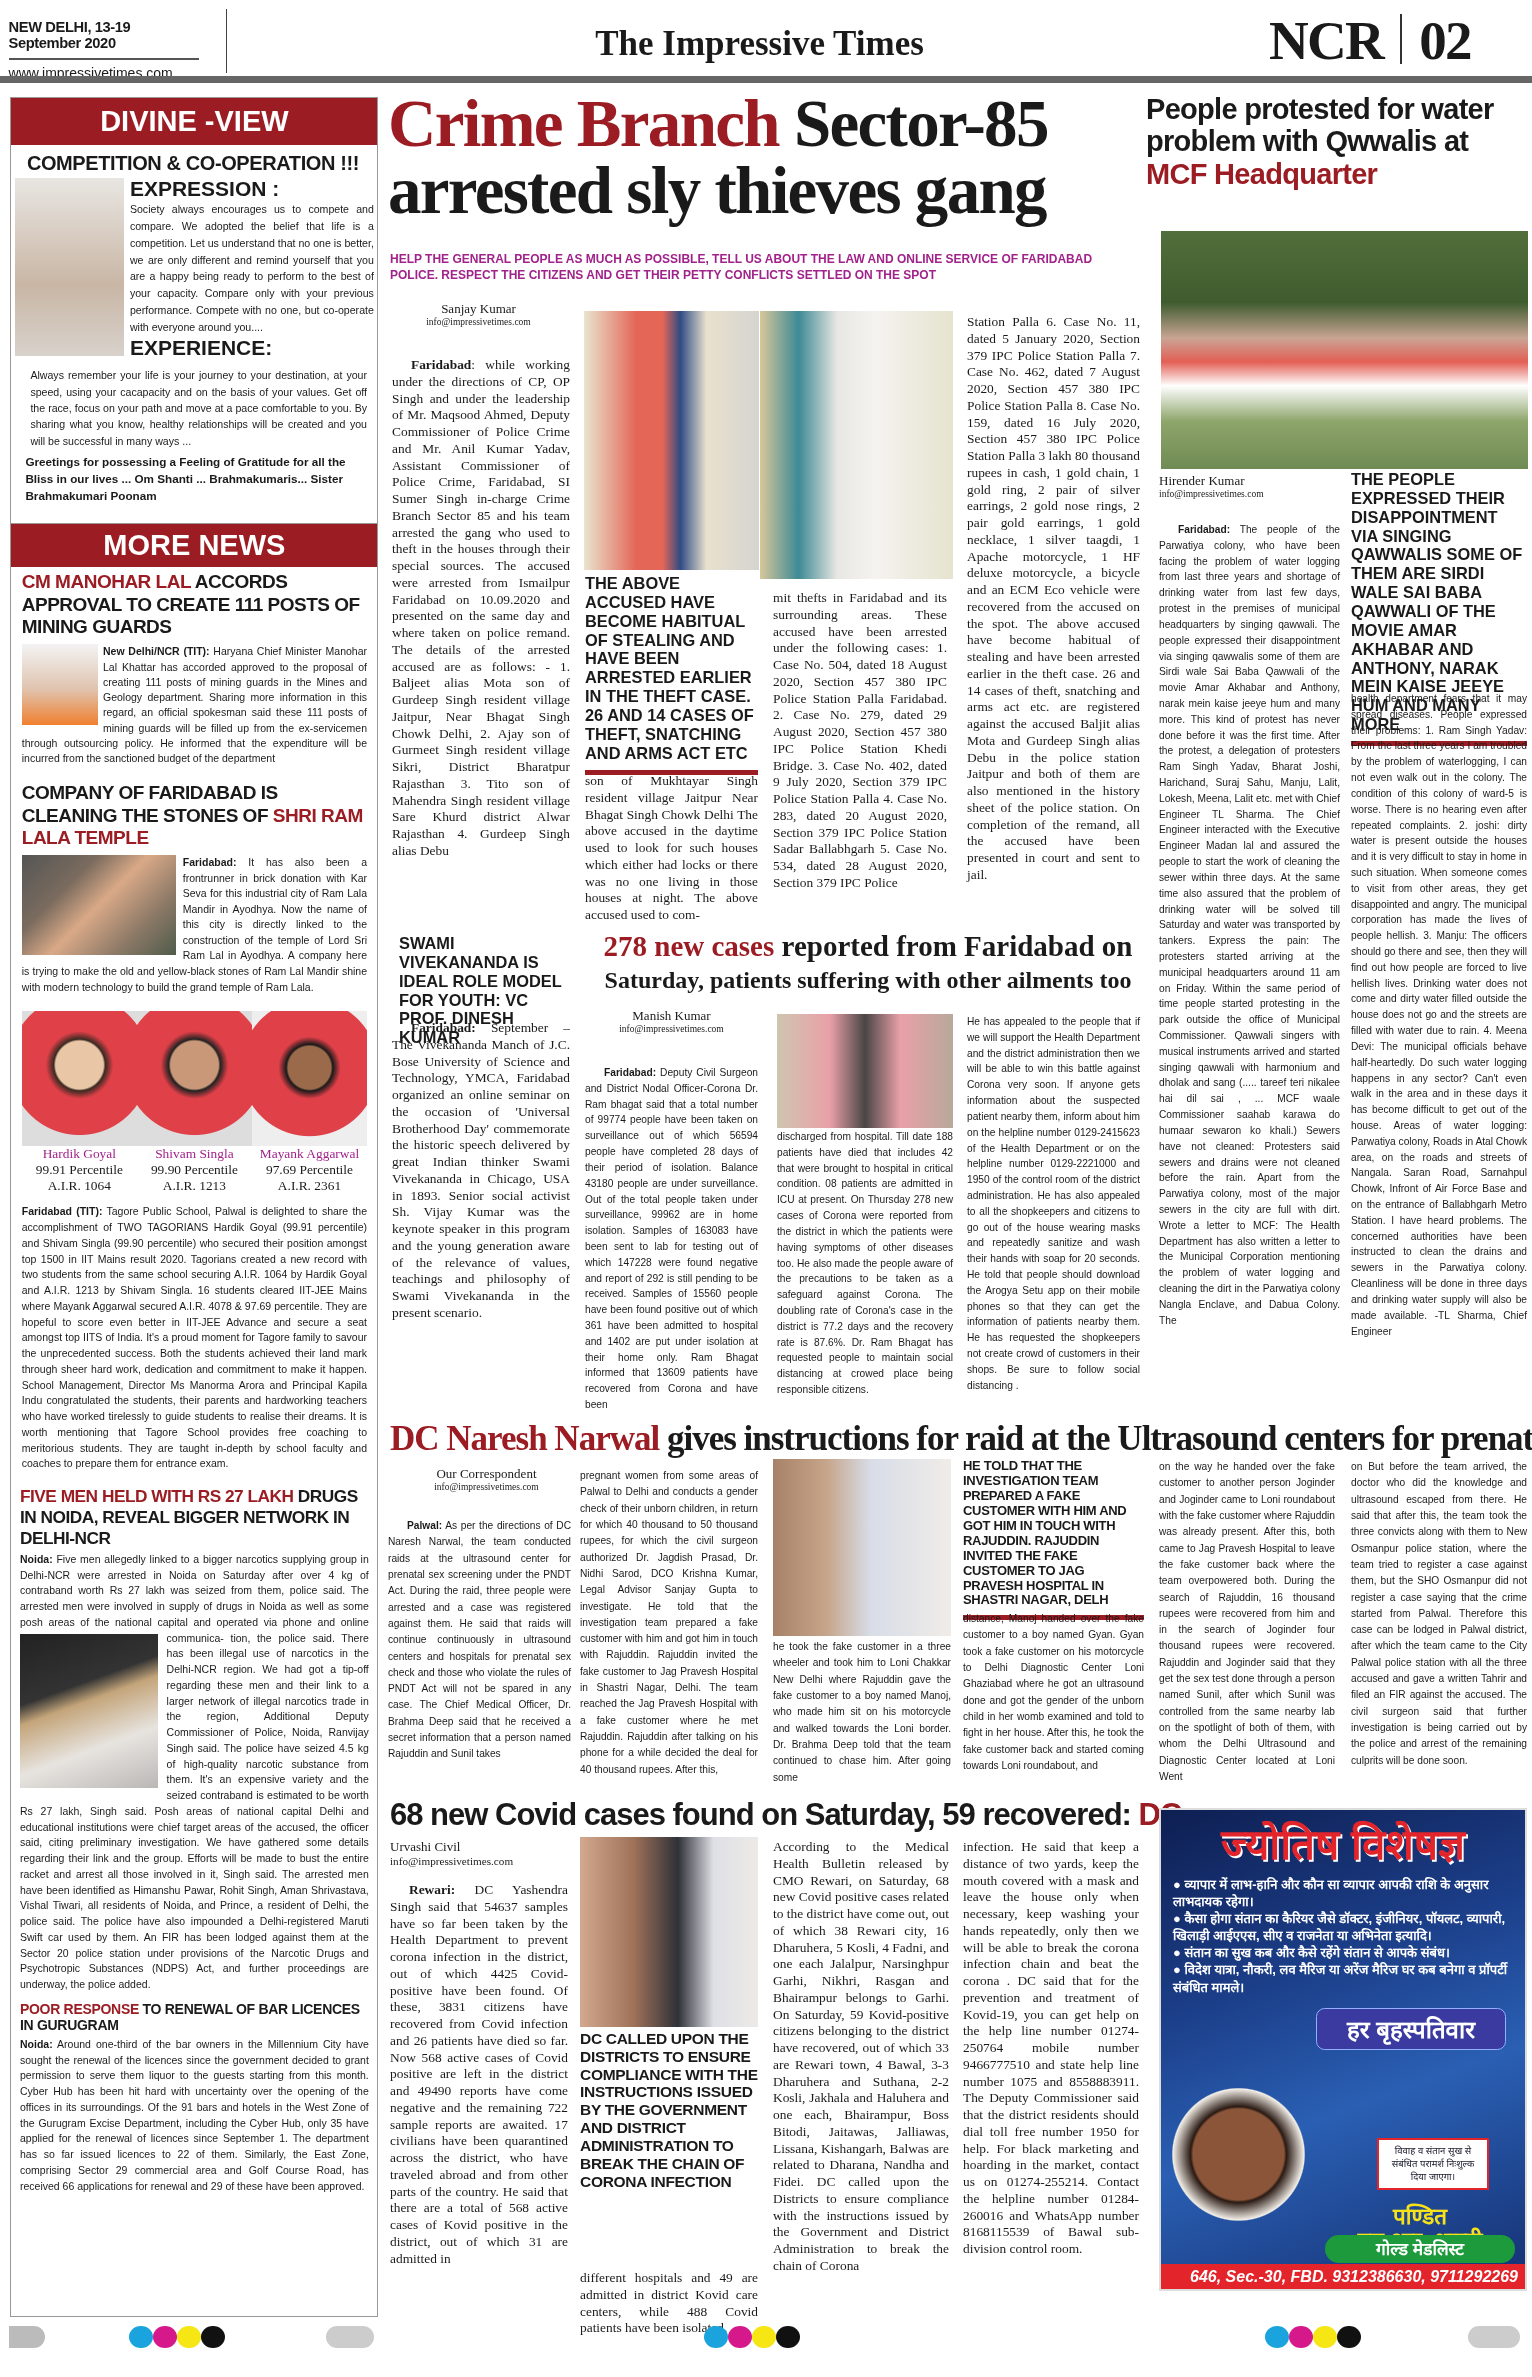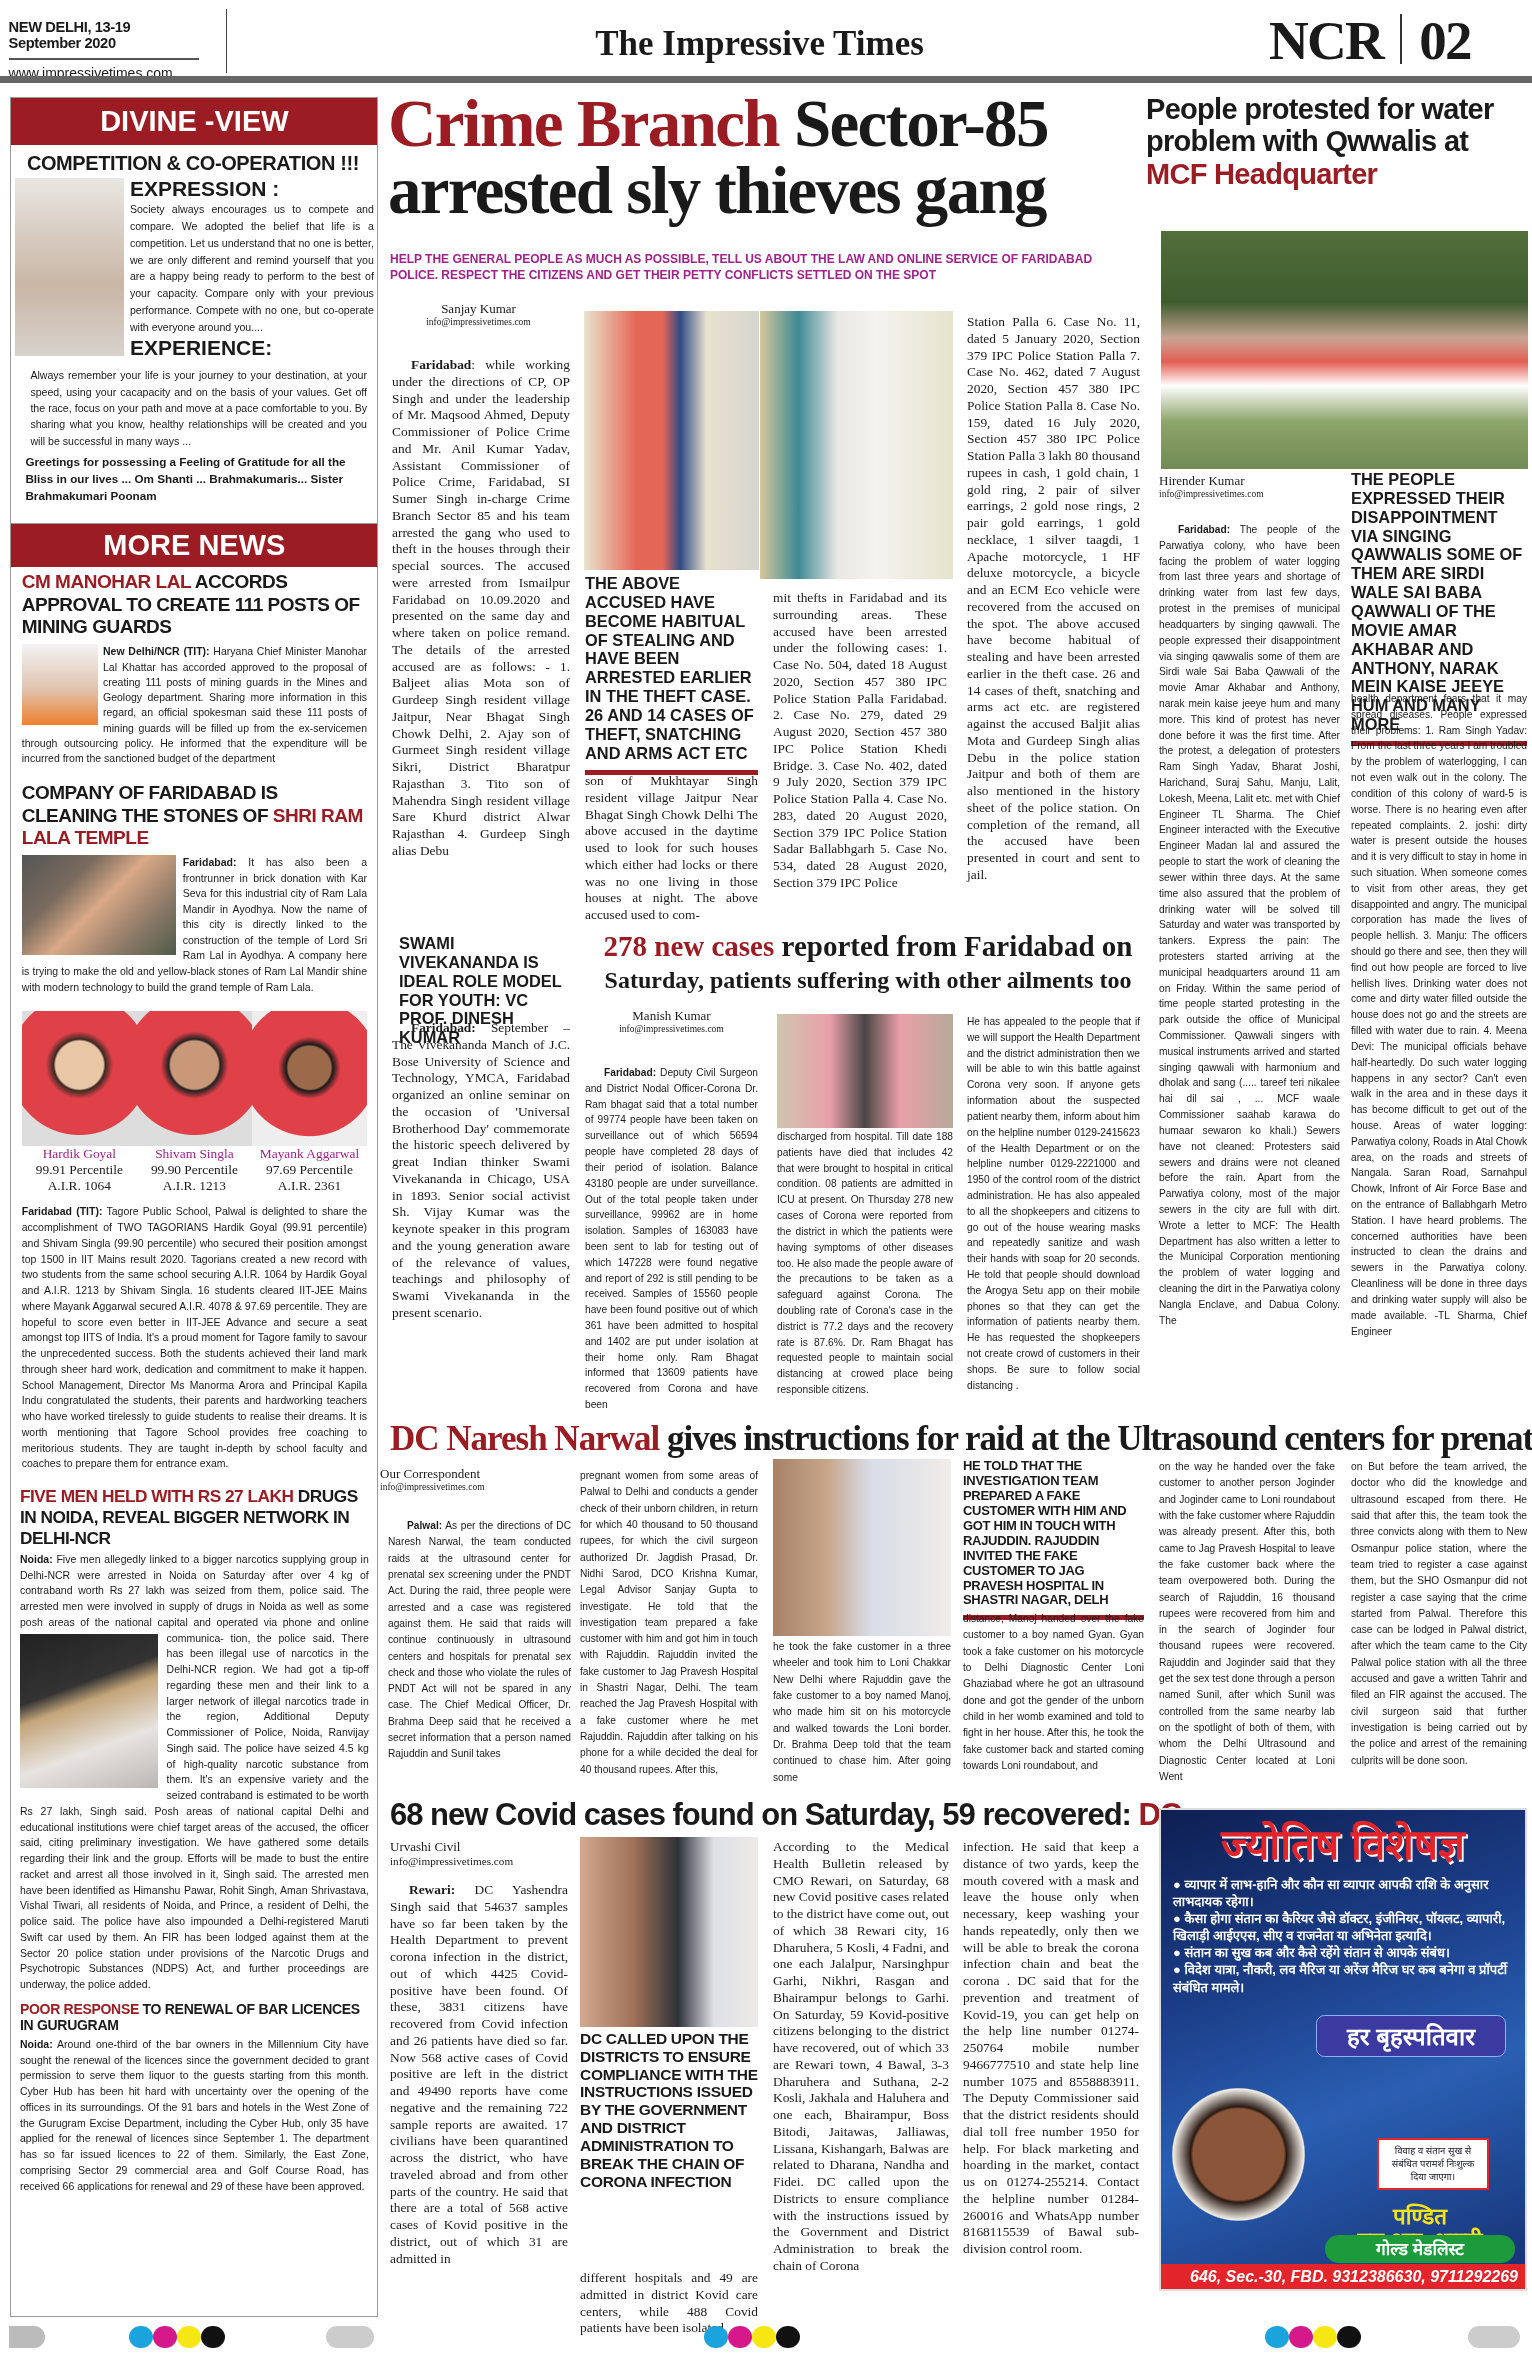--- a/index.html
+++ b/index.html
@@ -180,21 +180,21 @@
 </div>
 <div class="abs txt cond" style="left:1159px;top:522px;width:181px;font-size:10.2px;line-height:1.55;text-indent:19px">
   <b>Faridabad:</b><span> The people of the Parwatiya colony, who have been facing the problem of water logging from last three years and shortage of drinking water from last few days, protest in the premises of municipal headquarters by singing qawwali. The people expressed their disappointment via singing qawwalis some of them are Sirdi wale Sai Baba Qawwali of the movie Amar Akhabar and Anthony, narak mein kaise jeeye hum and many more. This kind of protest has never done before it was the first time. After the protest, a delegation of protesters Ram Singh Yadav, Bharat Joshi, Harichand, Suraj Sahu, Manju, Lalit, Lokesh, Meena, Lalit etc. met with Chief Engineer TL Sharma. The Chief Engineer interacted with the Executive Engineer Madan lal and assured the people to start the work of cleaning the sewer within three days. At the same time also assured that the problem of drinking water will be solved till Saturday and water was transported by tankers. Express the pain: The protesters started arriving at the municipal headquarters around 11 am on Friday. Within the same period of time people started protesting in the park outside the office of Municipal Commissioner. Qawwali singers with musical instruments arrived and started singing qawwali with harmonium and dholak and sang (..... tareef teri nikalee hai dil sai , ... MCF waale Commissioner saahab karawa do humaar sewaron ko khali.) Sewers have not cleaned: Protesters said sewers and drains were not cleaned before the rain. Apart from the Parwatiya colony, most of the major sewers in the city are full with dirt. Wrote a letter to MCF: The Health Department has also written a letter to the Municipal Corporation mentioning the problem of water logging and cleaning the dirt in the Parwatiya colony Nangla Enclave, and Dabua Colony. The</span>
 </div>
 <div class="abs cap kicker" style="left:1351px;top:470px;width:176px;font-size:16.4px">THE PEOPLE EXPRESSED THEIR DISAPPOINTMENT VIA SINGING QAWWALIS SOME OF THEM ARE SIRDI WALE SAI BABA QAWWALI OF THE MOVIE AMAR AKHABAR AND ANTHONY, NARAK MEIN KAISE JEEYE HUM AND MANY MORE</div>
 <div class="abs txt cond" style="left:1351px;top:691px;width:176px;font-size:10.2px;line-height:1.55">health department fears that it may spread diseases. People expressed their problems: 1. Ram Singh Yadav: From the last three years I am troubled by the problem of waterlogging, I can not even walk out in the colony. The condition of this colony of ward-5 is worse. There is no hearing even after repeated complaints. 2. joshi: dirty water is present outside the houses and it is very difficult to stay in home in such situation. When someone comes to visit from other areas, they get disappointed and angry. The municipal corporation has made the lives of people hellish. 3. Manju: The officers should go there and see, then they will find out how people are forced to live hellish lives. Drinking water does not come and dirty water filled outside the house does not go and the streets are filled with water due to rain. 4. Meena Devi: The municipal officials behave half-heartedly. Do such water logging happens in any sector? Can't even walk in the area and in these days it has become difficult to get out of the house. Areas of water logging: Parwatiya colony, Roads in Atal Chowk area, on the roads and streets of Nangala. Saran Road, Sarnahpul Chowk, Infront of Air Force Base and on the entrance of Ballabhgarh Metro Station. I have heard problems. The concerned authorities have been instructed to clean the drains and sewers in the Parwatiya colony. Cleanliness will be done in three days and drinking water supply will also be made available. -TL Sharma, Chief Engineer</div>
 
 <div class="abs serif" style="left:390px;top:1419px;width:1140px;font-weight:bold;font-size:35px;letter-spacing:-1px;white-space:nowrap">
   <span class="red">DC Naresh Narwal</span><span> gives instructions for raid at the Ultrasound centers for prenatal sex</span>
 </div>
-<div class="abs" style="left:380px;top:1466px;width:181px;text-align:left">
+<div class="abs" style="left:396px;top:1466px;width:181px;text-align:center">
   <div class="serif" style="font-size:13px">Our Correspondent</div>
   <div class="serif" style="font-size:9.5px">info@impressivetimes.com</div>
 </div>
 <div class="abs txt cond" style="left:388px;top:1518px;width:183px;font-size:10.2px;line-height:1.6;text-indent:19px">
   <b>Palwal:</b><span> As per the directions of DC Naresh Narwal, the team conducted raids at the ultrasound center for prenatal sex screening under the PNDT Act. During the raid, three people were arrested and a case was registered against them. He said that raids will continue continuously in ultrasound centers and hospitals for prenatal sex check and those who violate the rules of PNDT Act will not be spared in any case. The Chief Medical Officer, Dr. Brahma Deep said that he received a secret information that a person named Rajuddin and Sunil takes</span>
 </div>
 <div class="abs txt cond" style="left:580px;top:1468px;width:178px;font-size:10.2px;line-height:1.6">pregnant women from some areas of Palwal to Delhi and conducts a gender check of their unborn children, in return for which 40 thousand to 50 thousand rupees, for which the civil surgeon authorized Dr. Jagdish Prasad, Dr. Nidhi Sarod, DCO Krishna Kumar, Legal Advisor Sanjay Gupta to investigate. He told that the investigation team prepared a fake customer with him and got him in touch with Rajuddin. Rajuddin invited the fake customer to Jag Pravesh Hospital in Shastri Nagar, Delhi. The team reached the Jag Pravesh Hospital with a fake customer where he met Rajuddin. Rajuddin after talking on his phone for a while decided the deal for 40 thousand rupees. After this,</div>
 <div class="abs photo" style="left:773px;top:1459px;width:178px;height:177px;background:linear-gradient(90deg,#a78268 0%,#c6a58a 30%,#d8dde8 55%,#f0ece8 100%)"></div>
 <div class="abs txt cond" style="left:773px;top:1639px;width:178px;font-size:10.2px;line-height:1.6">he took the fake customer in a three wheeler and took him to Loni Chakkar New Delhi where Rajuddin gave the fake customer to a boy named Manoj, who made him sit on his motorcycle and walked towards the Loni border. Dr. Brahma Deep told that the team continued to chase him. After going some</div>
 <div class="abs cap kicker" style="left:963px;top:1459px;width:181px;font-size:13px;letter-spacing:-0.3px">HE TOLD THAT THE INVESTIGATION TEAM PREPARED A FAKE CUSTOMER WITH HIM AND GOT HIM IN TOUCH WITH RAJUDDIN. RAJUDDIN INVITED THE FAKE CUSTOMER TO JAG PRAVESH HOSPITAL IN SHASTRI NAGAR, DELH</div>
@@ -219,21 +219,21 @@
 <div class="abs stxt" style="left:963px;top:1839px;width:176px">infection. He said that keep a distance of two yards, keep the mouth covered with a mask and leave the house only when necessary, keep washing your hands repeatedly, only then we will be able to break the corona infection chain and beat the corona . DC said that for the prevention and treatment of Kovid-19, you can get help on the help line number 01274-250764 mobile number 9466777510 and state help line number 1075 and 8558883911. The Deputy Commissioner said that the district residents should dial toll free number 1950 for help. For black marketing and hoarding in the market, contact us on 01274-255214. Contact the helpline number 01284-260016 and WhatsApp number 8168115539 of Bawal sub-division control room.</div>
 
 <div class="abs" style="left:1159px;top:1808px;width:368px;height:483px;background:linear-gradient(160deg,#0e1f52 0%,#1c3f8a 35%,#2a5fb3 60%,#153072 100%);border:2.6px solid #ddd;overflow:hidden">
   <div style="text-align:center;color:#e3242b;font-weight:bold;font-size:42px;padding-top:3.5px;text-shadow:1.7px 1.7px 0 #fff">ज्योतिष विशेषज्ञ</div>
   <div style="padding:5.2px 12px 0;color:#fff;font-size:13px;line-height:1.32;font-weight:bold">
     <div>● <span>व्यापार में लाभ-हानि और कौन सा व्यापार आपकी राशि के अनुसार लाभदायक रहेगा।</span></div>
     <div>● <span>कैसा होगा संतान का कैरियर जैसे डॉक्टर, इंजीनियर, पॉयलट, व्यापारी, खिलाड़ी आईएएस, सीए व राजनेता या अभिनेता इत्यादि।</span></div>
     <div>● <span>संतान का सुख कब और कैसे रहेंगे संतान से आपके संबंध।</span></div>
     <div>● <span>विदेश यात्रा, नौकरी, लव मैरिज या अरेंज मैरिज घर कब बनेगा व प्रॉपर्टी संबंधित मामले।</span></div>
   </div>
-  <div style="margin:19px 0 0 155px;width:190px;background:#3b3aa0;border:1.7px solid #8fb1ff;border-radius:8.6px;color:#fff;text-align:center;font-size:24px;font-weight:bold;padding:3.5px 0">हर बृहस्पतिवार</div>
+  <div style="margin:12px 0 0 155px;width:190px;background:#3b3aa0;border:1.7px solid #8fb1ff;border-radius:8.6px;color:#fff;text-align:center;font-size:24px;font-weight:bold;padding:3.5px 0">हर बृहस्पतिवार</div>
   <div style="position:absolute;left:0;bottom:35px;width:155px;height:181px;background:radial-gradient(circle at 50% 45%,#8a5538 36%,#2a1a14 38%,#f3efe8 52%,transparent 53%)"></div>
   <div style="position:absolute;left:216px;top:328px;width:112px;background:#fff;border:2.6px solid #e3242b;text-align:center;font-size:9.5px;color:#223;padding:4.3px">विवाह व संतान सुख से संबंधित परामर्श निःशुल्क दिया जाएगा।</div>
   <div style="position:absolute;left:164px;top:395px;width:190px;text-align:center;color:#f6e21a;font-weight:bold;font-size:22.4px;line-height:1.05">
     <div>पण्डित</div>
     <div>एच.आर. शास्त्री</div>
   </div>
   <div style="position:absolute;left:147px;top:447px;width:207px;height:0"></div>
   <div style="position:absolute;left:0;bottom:0;width:100%;background:#e3242b;color:#fff;font-weight:bold;font-style:italic;font-size:16px;text-align:right;padding:3.5px 7px">646, Sec.-30, FBD. 9312386630, 9711292269</div>
   <div style="position:absolute;left:164px;bottom:26px;width:190px;background:#1c9a3c;border-radius:26px;color:#fff;text-align:center;font-weight:bold;font-size:17.3px;padding:2.6px 0">गोल्ड मेडलिस्ट</div>
 </div>

